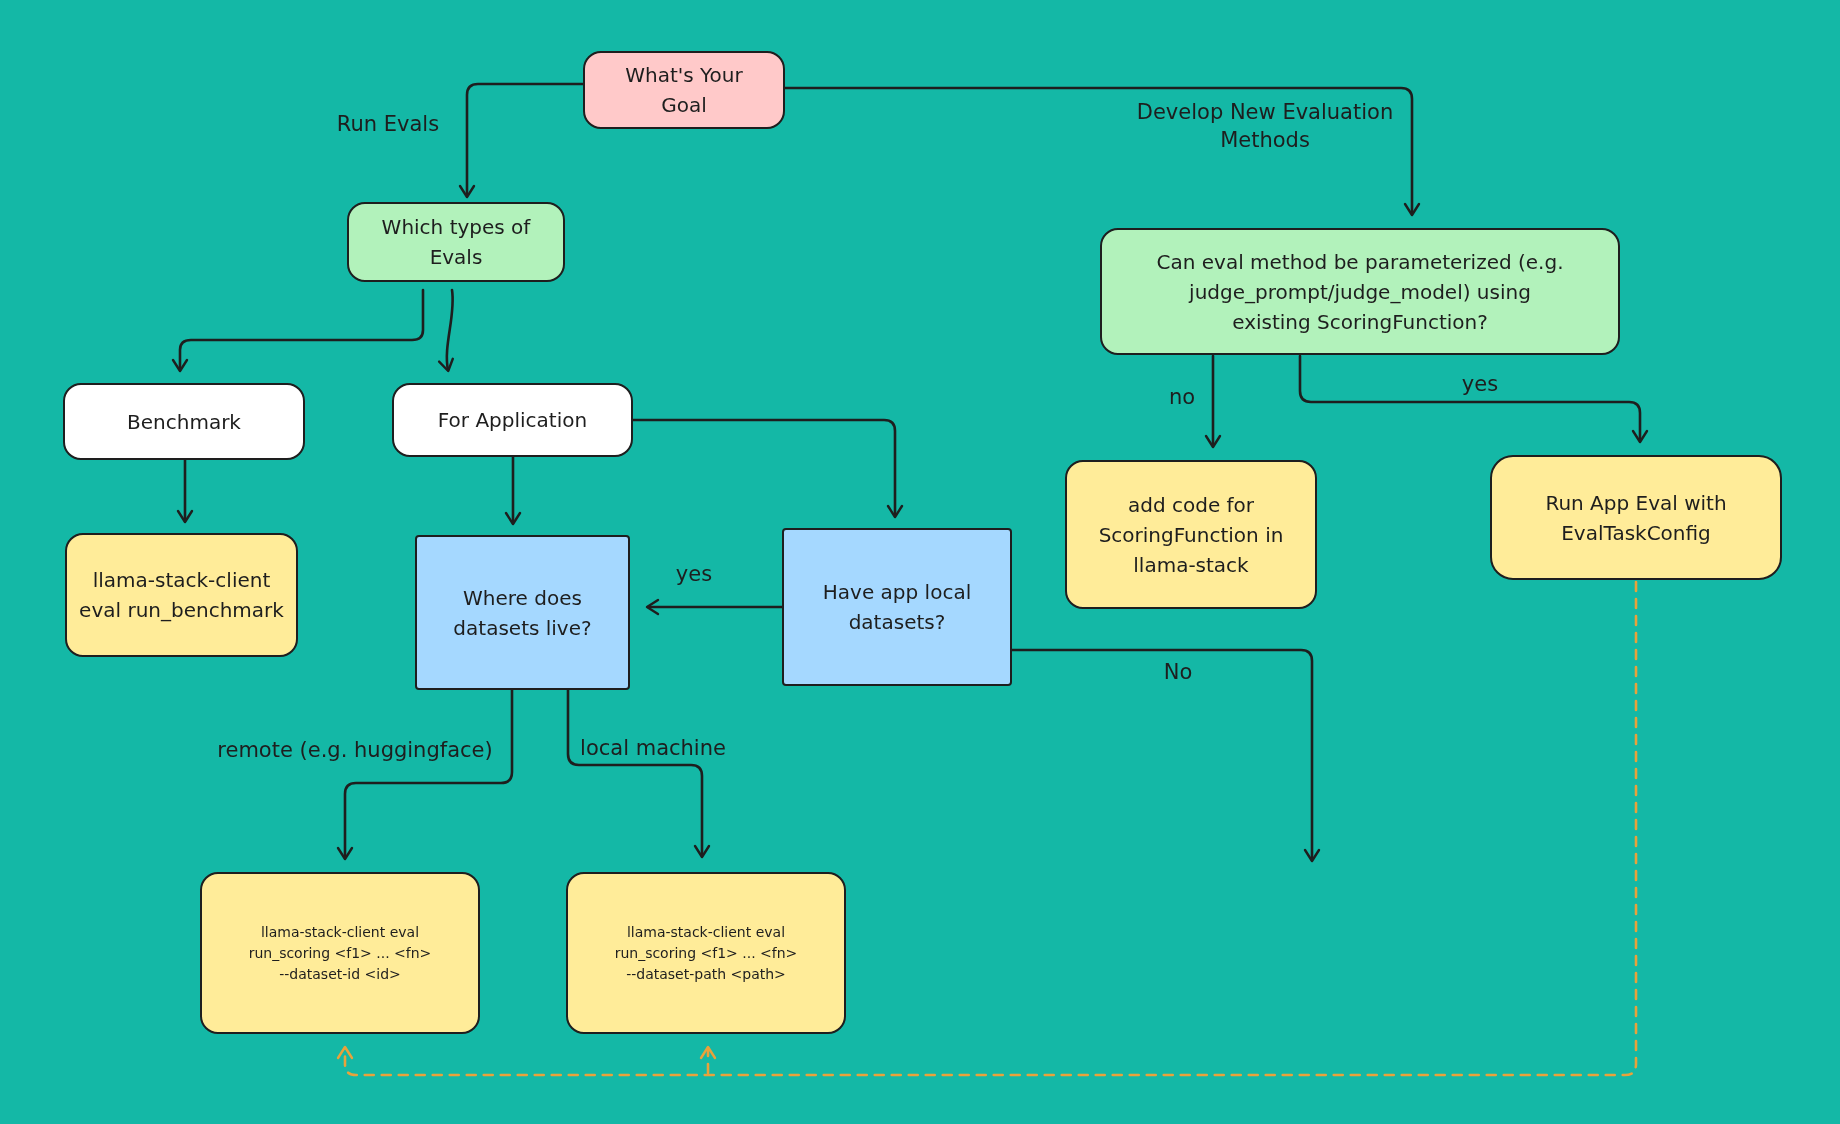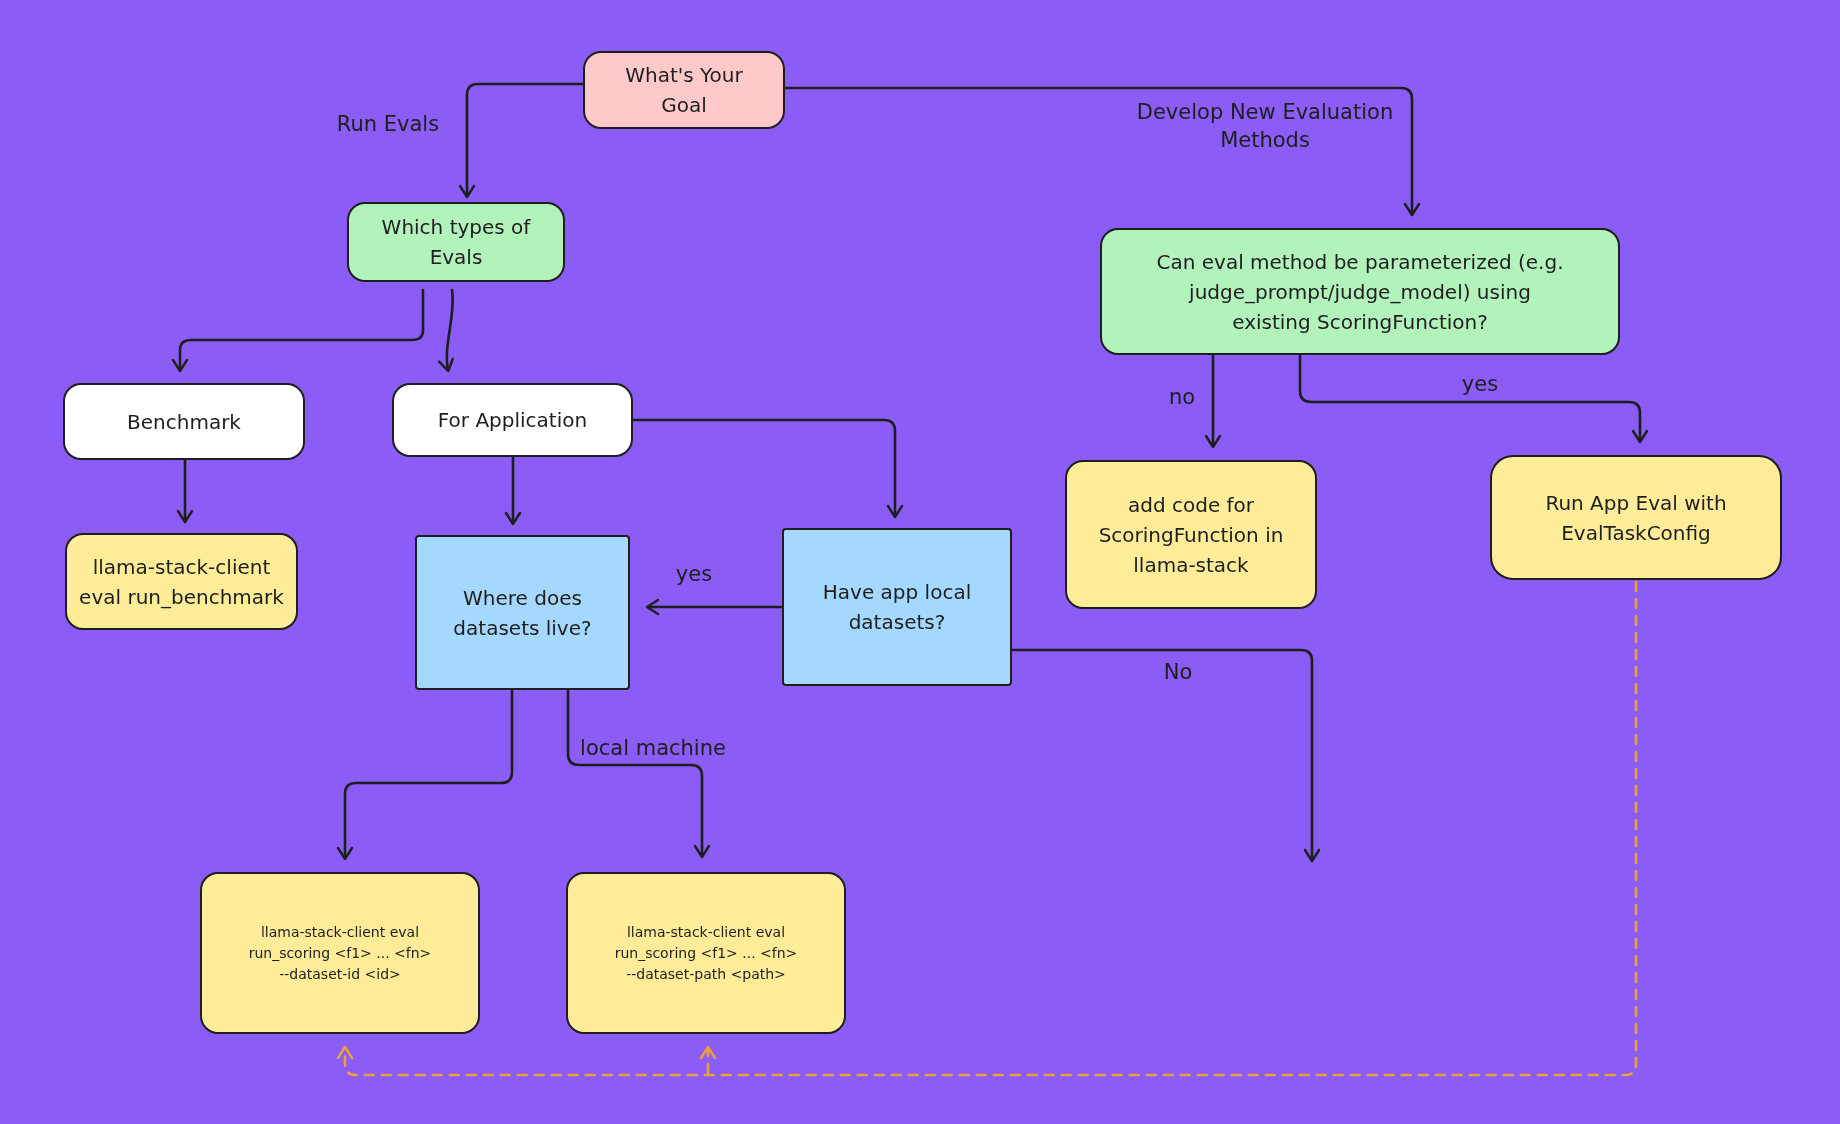--- a/index.html
+++ b/index.html
@@ -1,19 +1,19 @@
 <!DOCTYPE html>
 <html><head>
 <meta charset="utf-8">
 <style>
   html,body{margin:0;padding:0;background:#ffffff;}
   .canvas{
     position:relative;
     width:1840px;height:1124px;
-    background:#8b5cf6;
+    background:#14b8a6;
     font-family:"DejaVu Sans", sans-serif;
     color:#1e1e1e;
     overflow:hidden;
   }
   .edges{position:absolute;left:0;top:0;width:1840px;height:1124px;pointer-events:none;z-index:1;}
   .node{
     position:absolute;z-index:2;
     border:2.6px solid #1e1e1e;border-radius:18px;
     display:flex;align-items:center;justify-content:center;
     text-align:center;white-space:pre-line;
@@ -76,21 +76,21 @@
 Evals</div>
 
   <div class="node green" style="left:1100px;top:228px;width:520px;height:127px;">Can eval method be parameterized (e.g.
 judge_prompt/judge_model) using
 existing ScoringFunction?</div>
 
   <div class="node" style="left:63px;top:383px;width:242px;height:77px;">Benchmark</div>
 
   <div class="node" style="left:392px;top:383px;width:241px;height:74px;">For Application</div>
 
-  <div class="node yellow" style="left:65px;top:533px;width:233px;height:97px;">llama-stack-client
+  <div class="node yellow" style="left:65px;top:533px;width:233px;height:124px;">llama-stack-client
 eval run_benchmark</div>
 
   <div class="node blue" style="left:415px;top:535px;width:215px;height:155px;">Where does
 datasets live?</div>
 
   <div class="node blue" style="left:782px;top:528px;width:230px;height:158px;">Have app local
 datasets?</div>
 
   <div class="node yellow" style="left:1065px;top:460px;width:252px;height:149px;">add code for
 ScoringFunction in
@@ -114,16 +114,17 @@
 Methods</div>
 
   <div class="edge-label" style="left:1160px;top:383px;width:44px;">no</div>
 
   <div class="edge-label" style="left:1448px;top:370px;width:64px;">yes</div>
 
   <div class="edge-label" style="left:662px;top:560px;width:64px;">yes</div>
 
   <div class="edge-label" style="left:1148px;top:658px;width:60px;">No</div>
 
+  <div class="edge-label" style="left:200px;top:736px;width:310px;">remote (e.g. huggingface)</div>
 
   <div class="edge-label" style="left:578px;top:734px;width:150px;">local machine</div>
 
 </div>
 
 </body></html>

